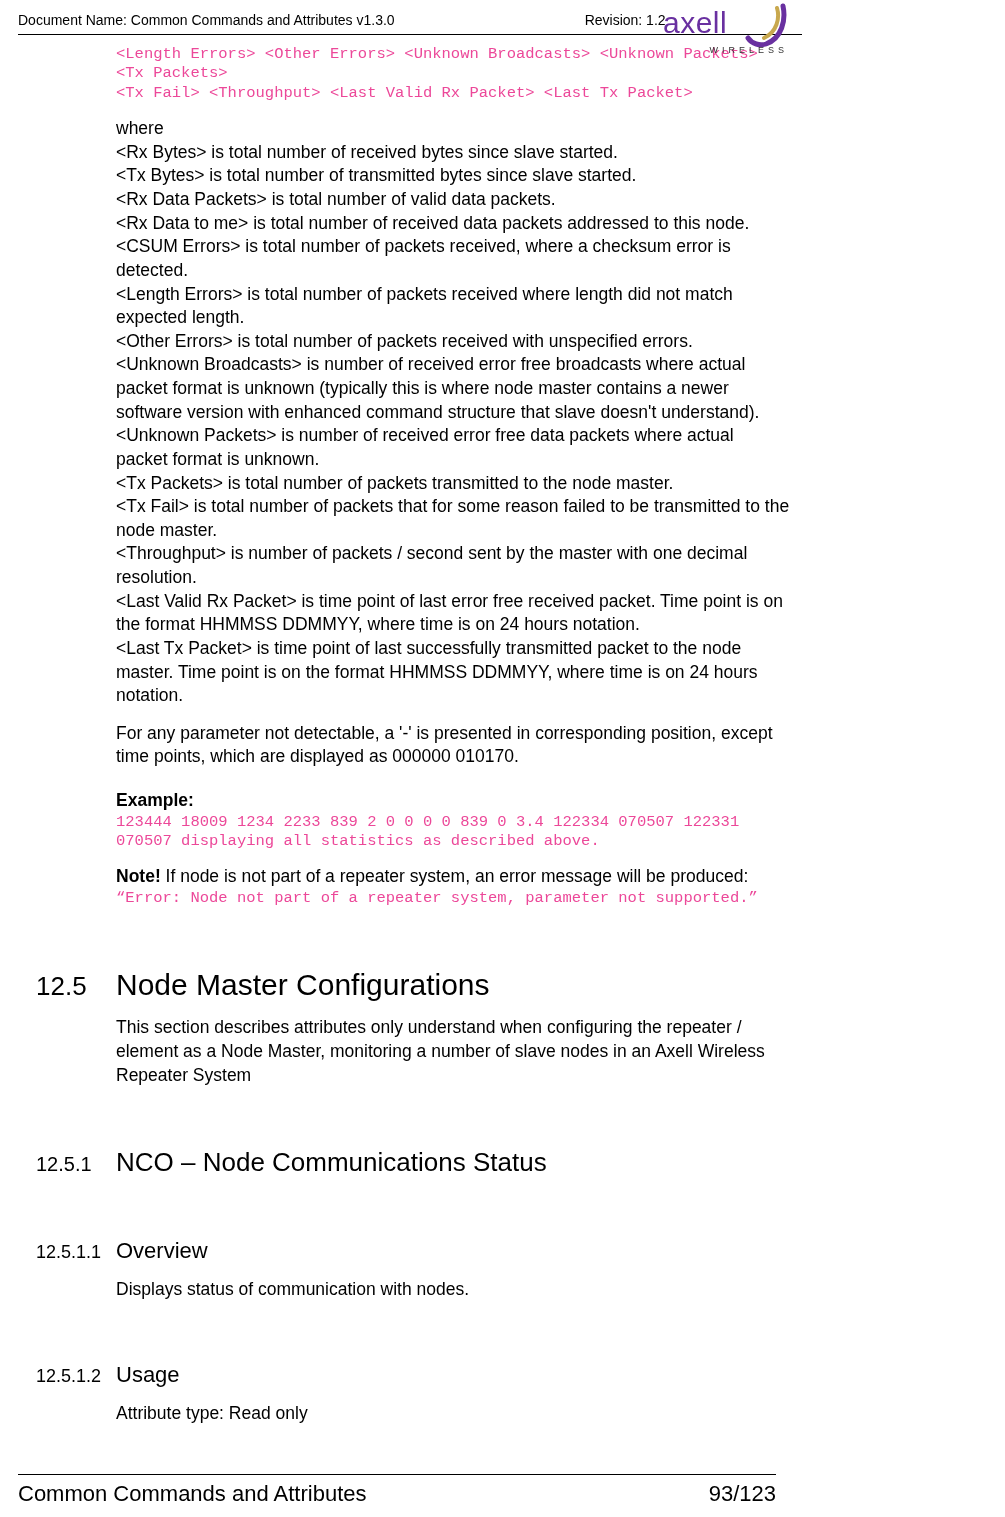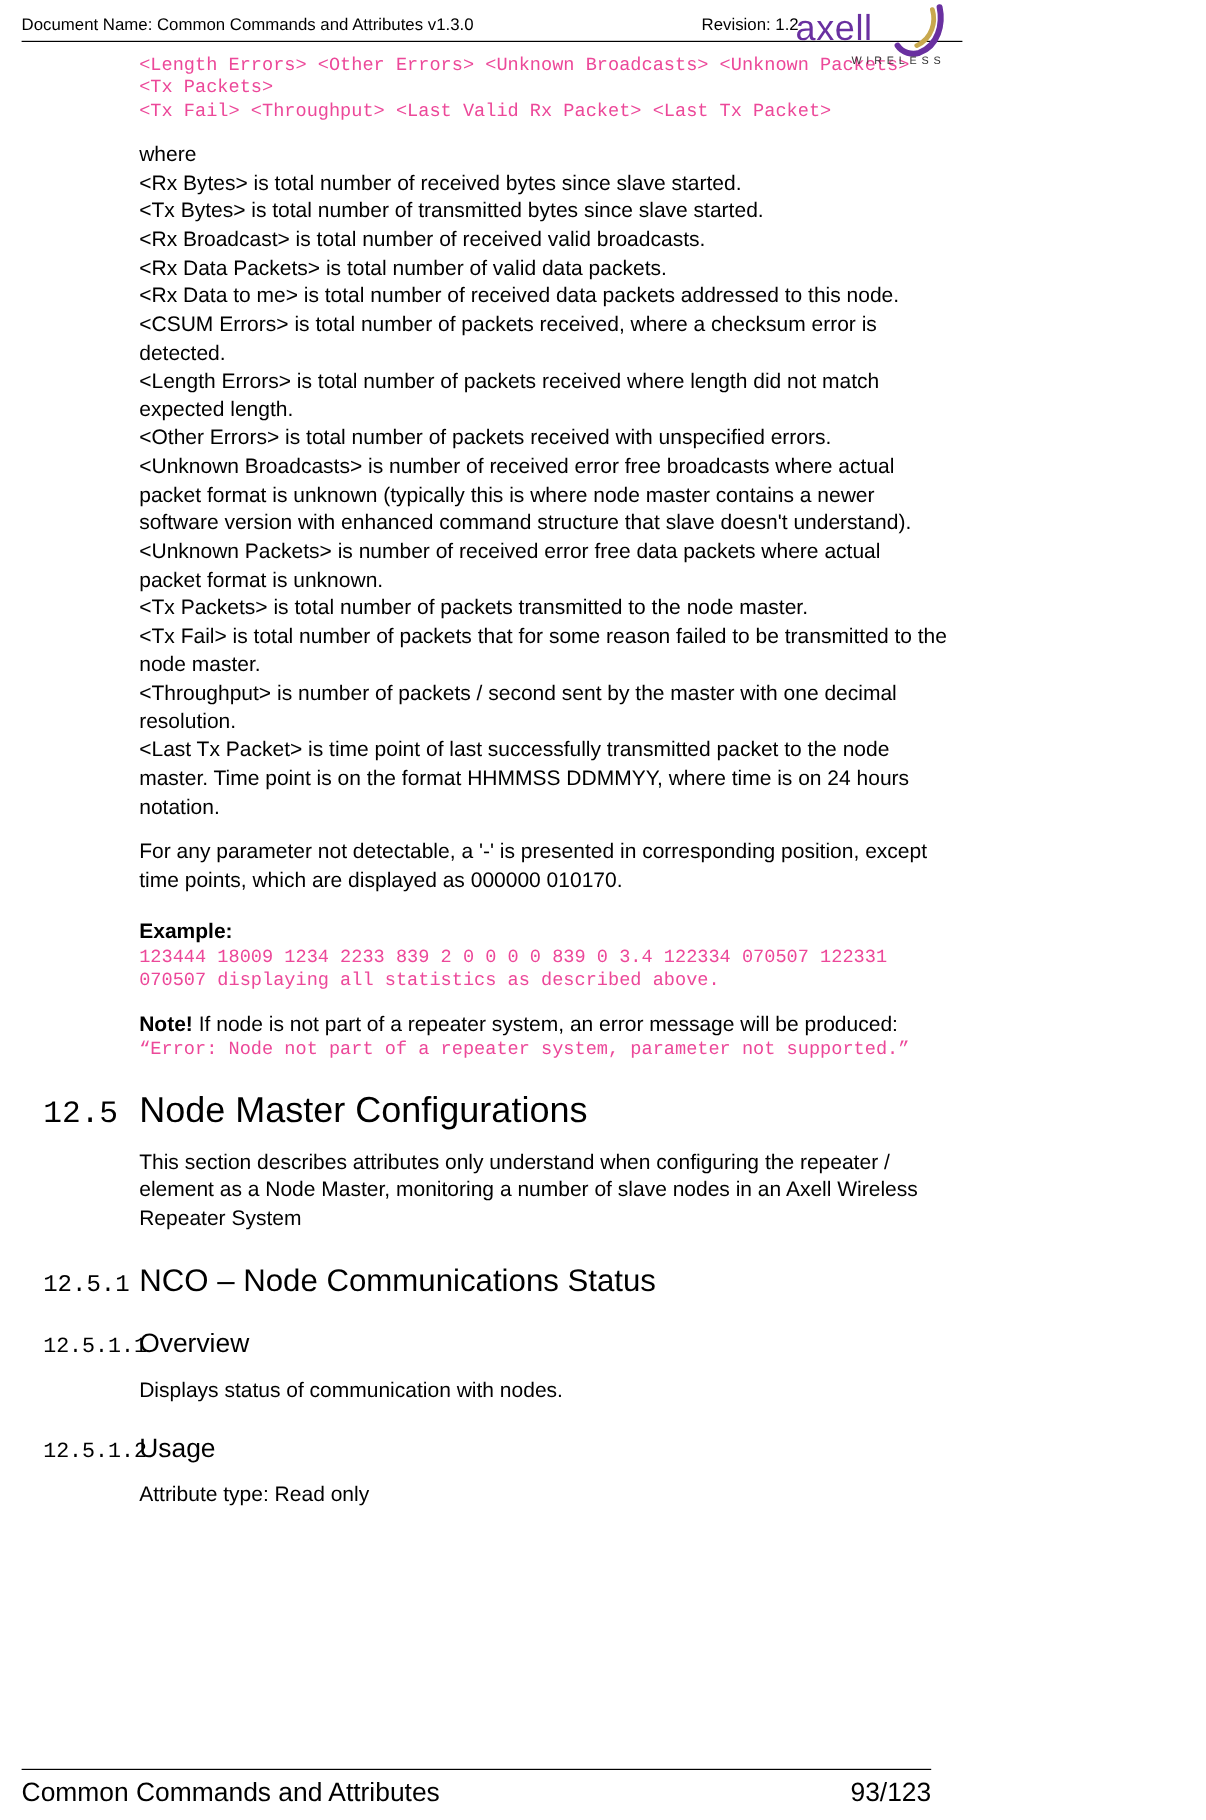--- a/index.html
+++ b/index.html
@@ -9,22 +9,22 @@
   .revision { margin-left: 190px; }
   .logo { position: absolute; right: 18px; top: 2px; font-family: Arial, sans-serif; font-weight: 300; font-size: 30px; color: #6930a0; letter-spacing: 0.5px; line-height: 1; }
   .logo .wireless { display:block; font-size: 9px; color:#333; letter-spacing: 4px; text-align: right; margin-top: -2px; }
   .logo .swirl { width: 46px; height: 46px; display: inline-block; vertical-align: middle; margin-left: 6px; }
   .rule { border-top: 1.5px solid #000; margin: 2px 0 10px 0; }
   .content { margin-left: 98px; margin-right: 12px; font-size: 17.5px; line-height: 1.35; }
   .mono { font-family: "Courier New", monospace; font-size: 15.5px; color: #ec4899; line-height: 1.25; }
   .para { margin-bottom: 14px; }
   .bold { font-weight: bold; margin-top: 20px; }
   .heading-row { display: flex; align-items: baseline; margin-top: 24px; margin-bottom: 14px; }
-  .heading-num { width: 98px; flex: 0 0 98px; font-size: 26px; padding-left: 18px; font-family: Liberation Mono, monospace; }
-  .heading-text { font-size: 30px; }
+  .heading-num { width: 98px; flex: 0 0 98px; font-size: 26px; padding-left: 18px; }
+  .heading-text { font-size: 30px; margin-top: 36px; }
   .sub-row .heading-num { font-size: 20px; }
   .sub-row .heading-text { font-size: 26px; }
   .sub2-row .heading-num { font-size: 18px; }
   .sub2-row .heading-text { font-size: 22px; }
   .footer { position: absolute; bottom: 10px; left: 0; right: 12px; padding: 0 18px; font-size: 22px; }
   .footer-rule { border-top: 1.5px solid #000; margin-bottom: 6px; }
   .footer-row { display: flex; justify-content: space-between; }
 </style>
 </head>
 <body>
@@ -49,31 +49,31 @@
 
   <div class="rule"></div>
 
   <div class="content">
     <div class="mono">&lt;Length Errors&gt; &lt;Other Errors&gt; &lt;Unknown Broadcasts&gt; &lt;Unknown Packets&gt; &lt;Tx Packets&gt;</div>
     <div class="mono para">&lt;Tx Fail&gt; &lt;Throughput&gt; &lt;Last Valid Rx Packet&gt; &lt;Last Tx Packet&gt;</div>
 
     <div>where</div>
     <div>&lt;Rx Bytes&gt; is total number of received bytes since slave started.</div>
     <div>&lt;Tx Bytes&gt; is total number of transmitted bytes since slave started.</div>
-    <div>&lt;Rx Broadcast&gt; is total number of received valid broadcasts.</div>
     <div>&lt;Rx Data Packets&gt; is total number of valid data packets.</div>
     <div>&lt;Rx Data to me&gt; is total number of received data packets addressed to this node.</div>
     <div>&lt;CSUM Errors&gt; is total number of packets received, where a checksum error is detected.</div>
     <div>&lt;Length Errors&gt; is total number of packets received where length did not match expected length.</div>
     <div>&lt;Other Errors&gt; is total number of packets received with unspecified errors.</div>
     <div>&lt;Unknown Broadcasts&gt; is number of received error free broadcasts where actual packet format is unknown (typically this is where node master contains a newer software version with enhanced command structure that slave doesn't understand).</div>
     <div>&lt;Unknown Packets&gt; is number of received error free data packets where actual packet format is unknown.</div>
     <div>&lt;Tx Packets&gt; is total number of packets transmitted to the node master.</div>
     <div>&lt;Tx Fail&gt; is total number of packets that for some reason failed to be transmitted to the node master.</div>
     <div>&lt;Throughput&gt; is number of packets / second sent by the master with one decimal resolution.</div>
+    <div>&lt;Last Valid Rx Packet&gt; is time point of last error free received packet. Time point is on the format HHMMSS DDMMYY, where time is on 24 hours notation.</div>
     <div class="para">&lt;Last Tx Packet&gt; is time point of last successfully transmitted packet to the node master.  Time point is on the format HHMMSS DDMMYY, where time is on 24 hours notation.</div>
 
     <div class="para">For any parameter not detectable, a '-' is presented in corresponding position, except time points, which are displayed as 000000 010170.</div>
 
     <div class="bold">Example:</div>
     <div class="mono para">123444 18009 1234 2233 839 2 0 0 0 0 839 0 3.4 122334 070507 122331 070507 displaying all statistics as described above.</div>
 
     <div>
       <span class="bold">Note!</span><span> If node is not part of a repeater system, an error message will be produced:</span>
     </div>

